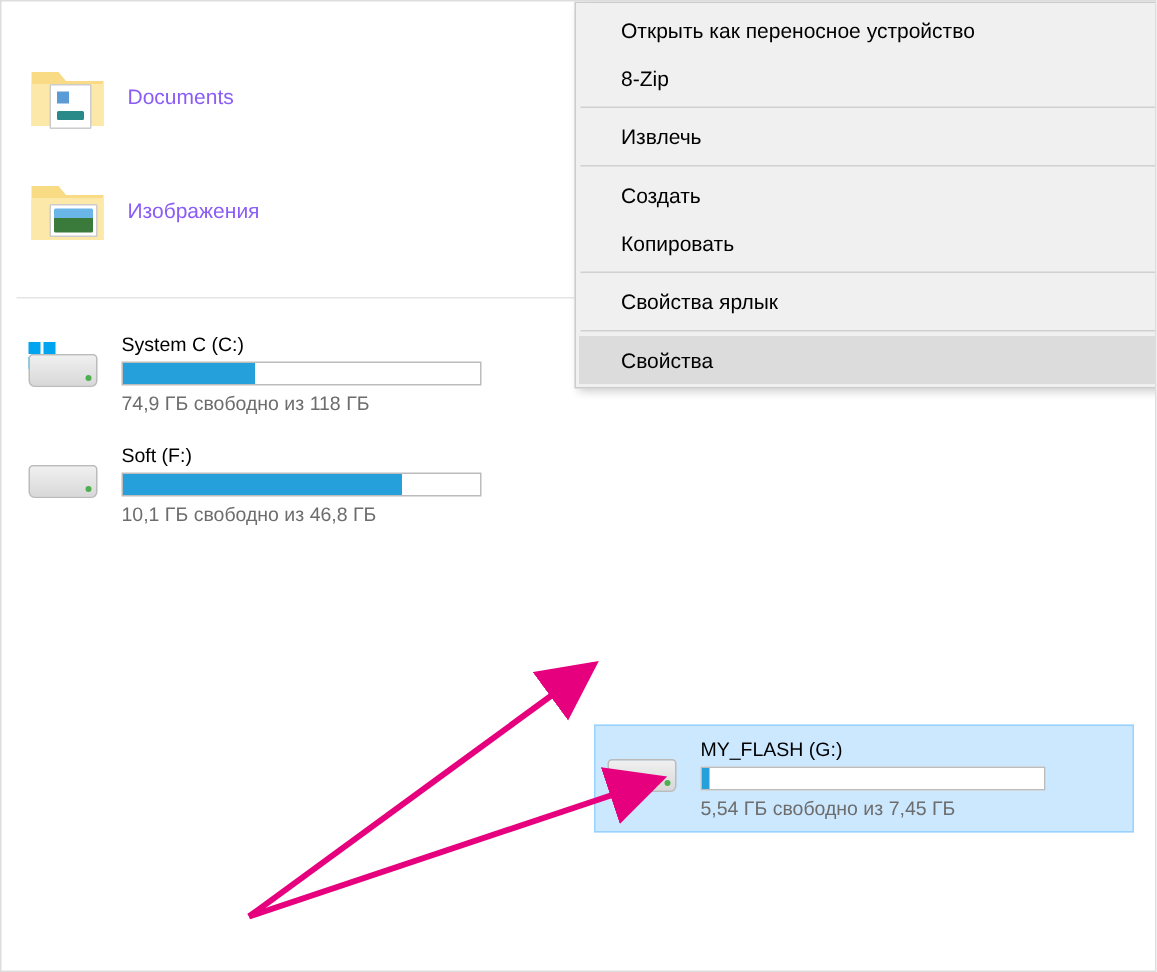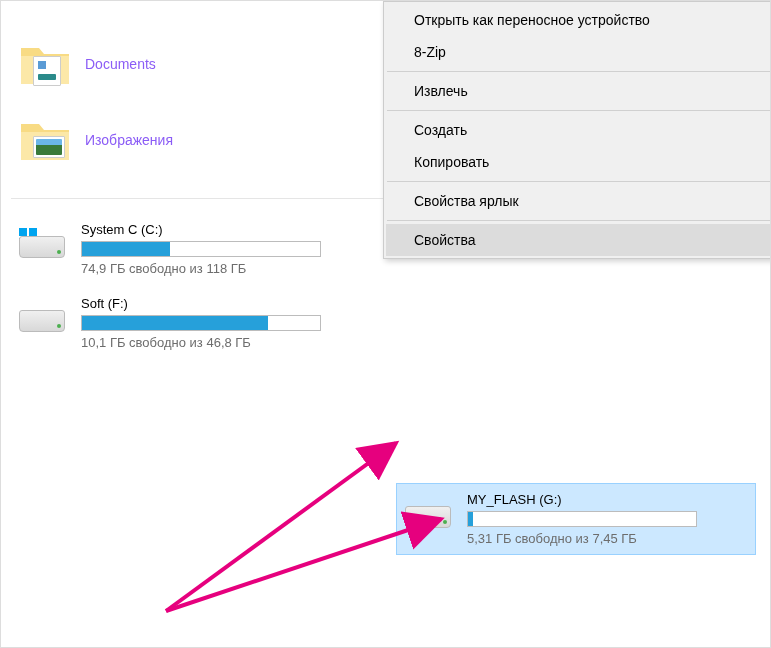--- a/index.html
+++ b/index.html
@@ -282,21 +282,21 @@
 
 <div class="drive-item selected flash-drive">
   <div class="drive-icon">
     <div class="drive-body"></div>
   </div>
   <div class="drive-info">
     <div class="drive-name">MY_FLASH (G:)</div>
     <div class="drive-bar small">
       <div class="drive-bar-fill" style="width:2%"></div>
     </div>
-    <div class="drive-status">5,31 ГБ свободно из 7,45 ГБ</div>
+    <div class="drive-status">5,54 ГБ свободно из 7,45 ГБ</div>
   </div>
 </div>
 
 <div class="context-menu">
   <div class="menu-item">Открыть как переносное устройство</div>
   <div class="menu-item">8-Zip</div>
   <hr class="menu-sep">
   <div class="menu-item">Извлечь</div>
   <hr class="menu-sep">
   <div class="menu-item">Создать</div>

